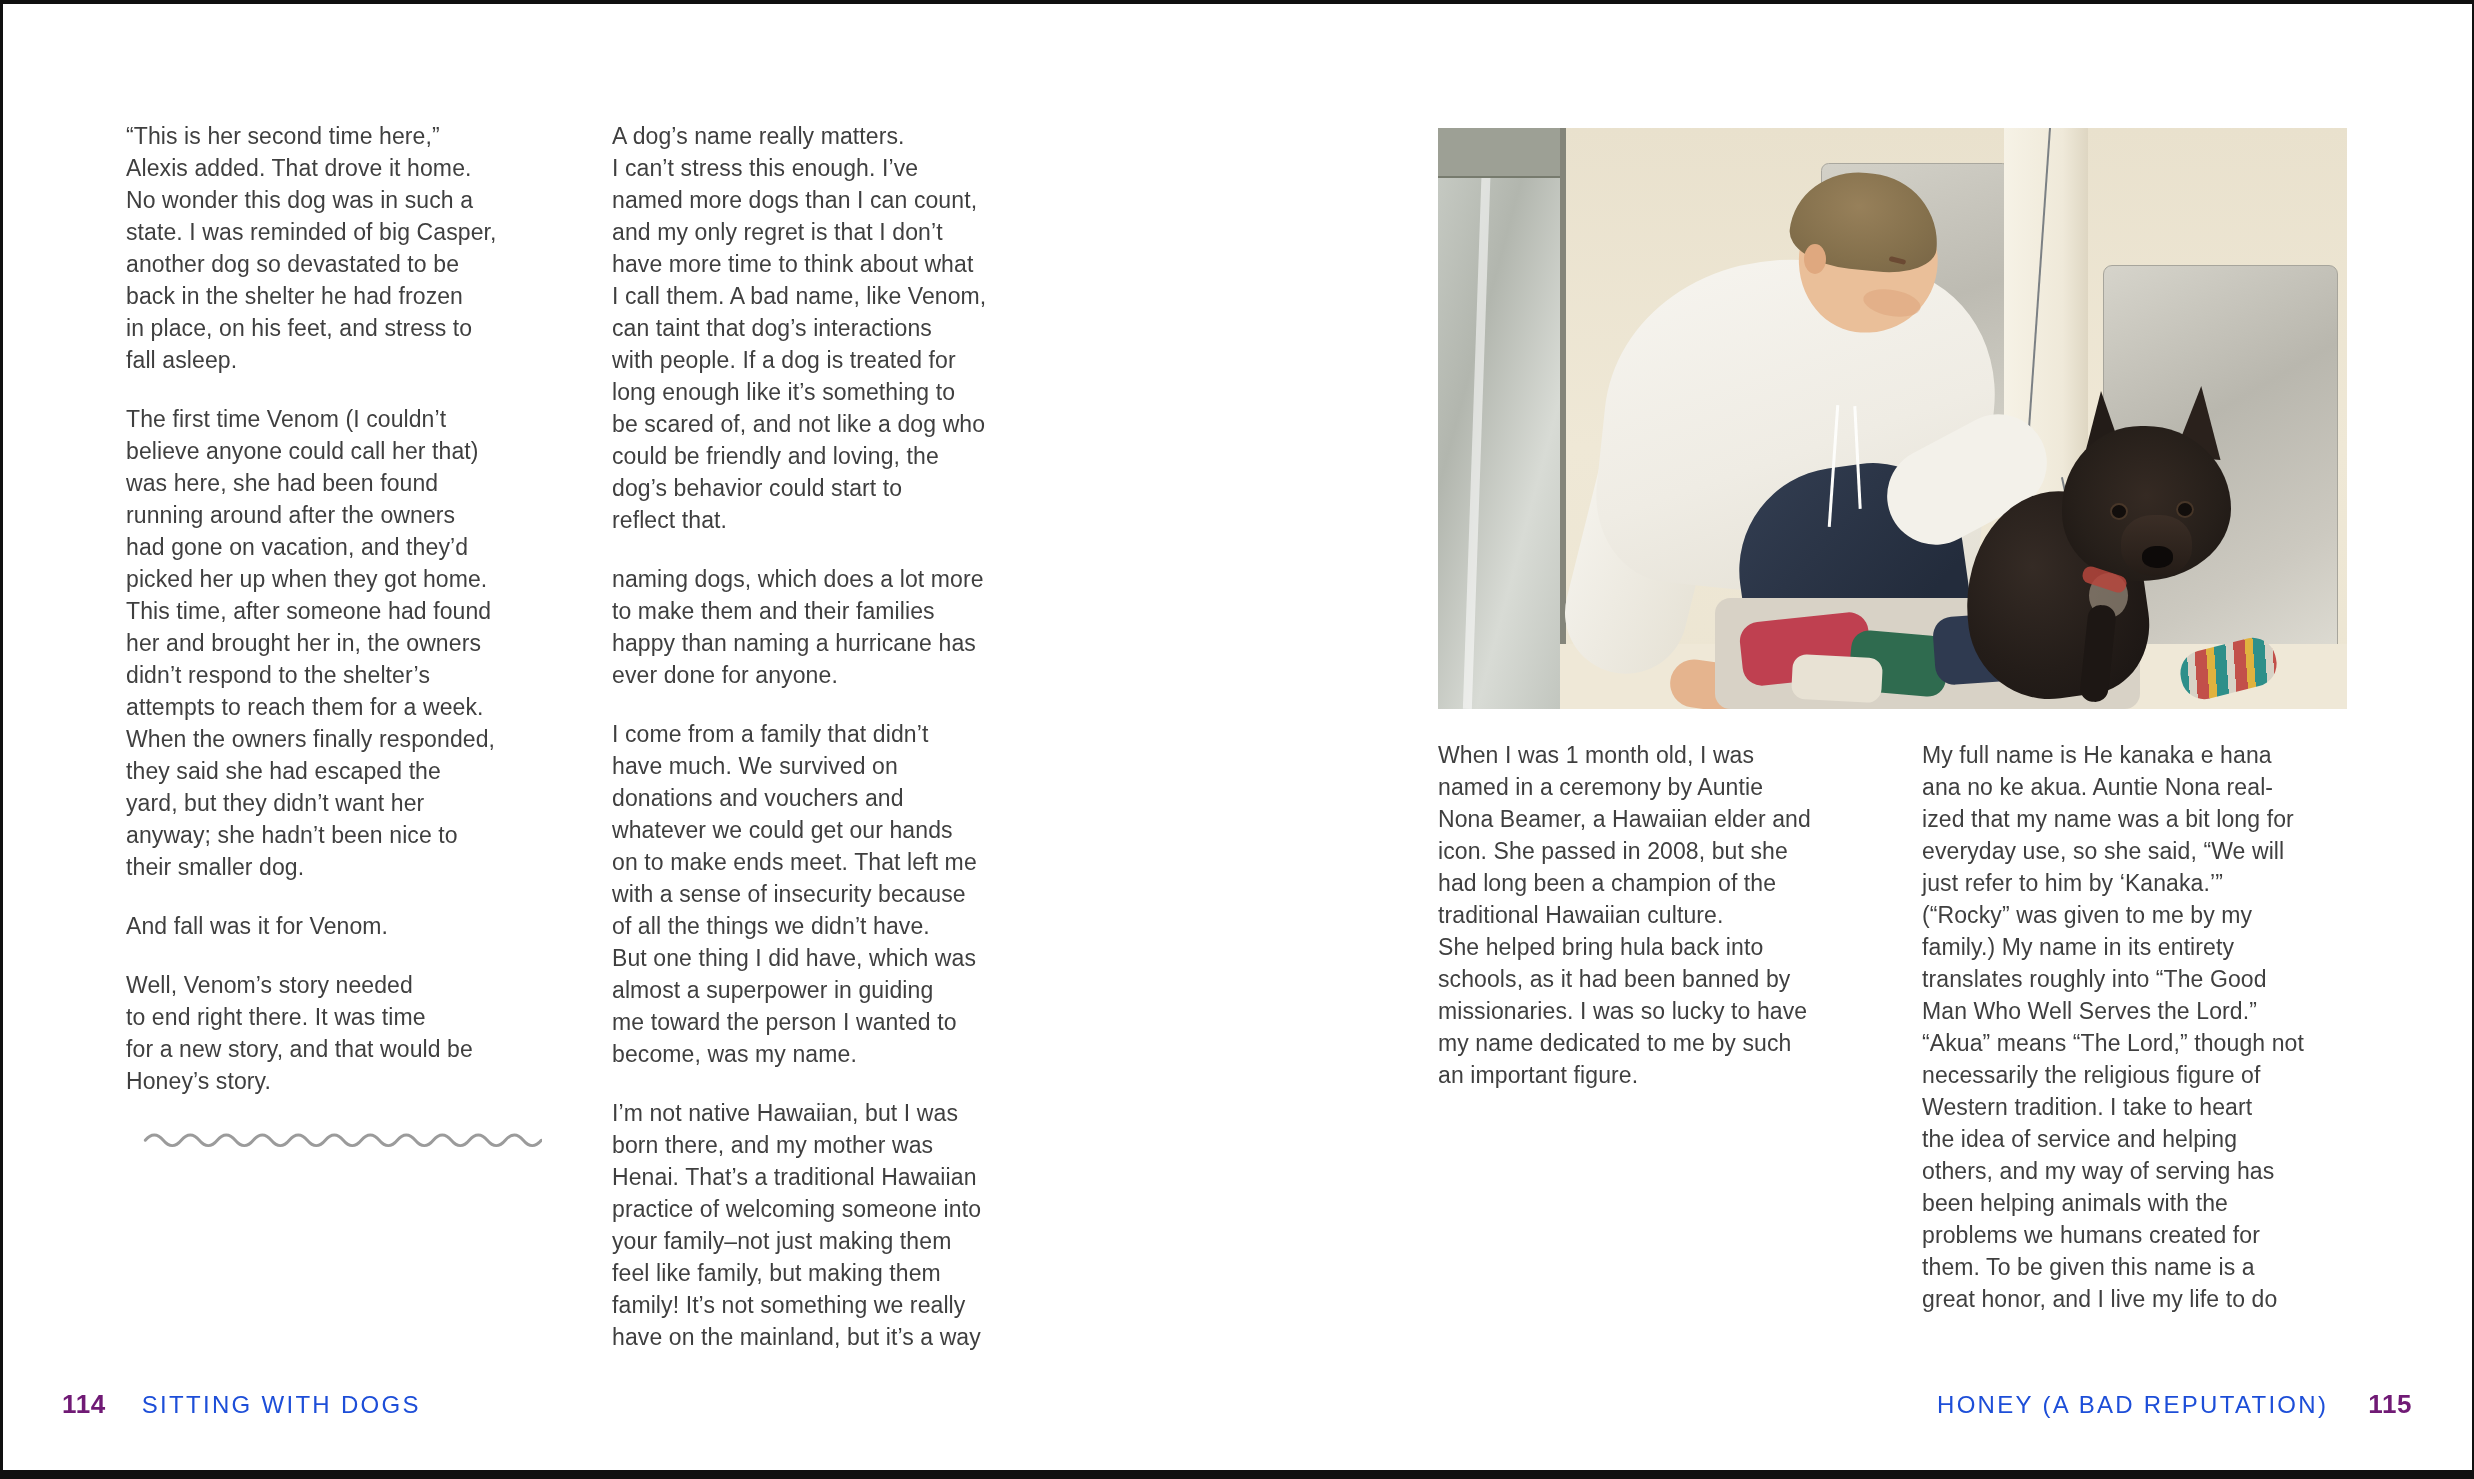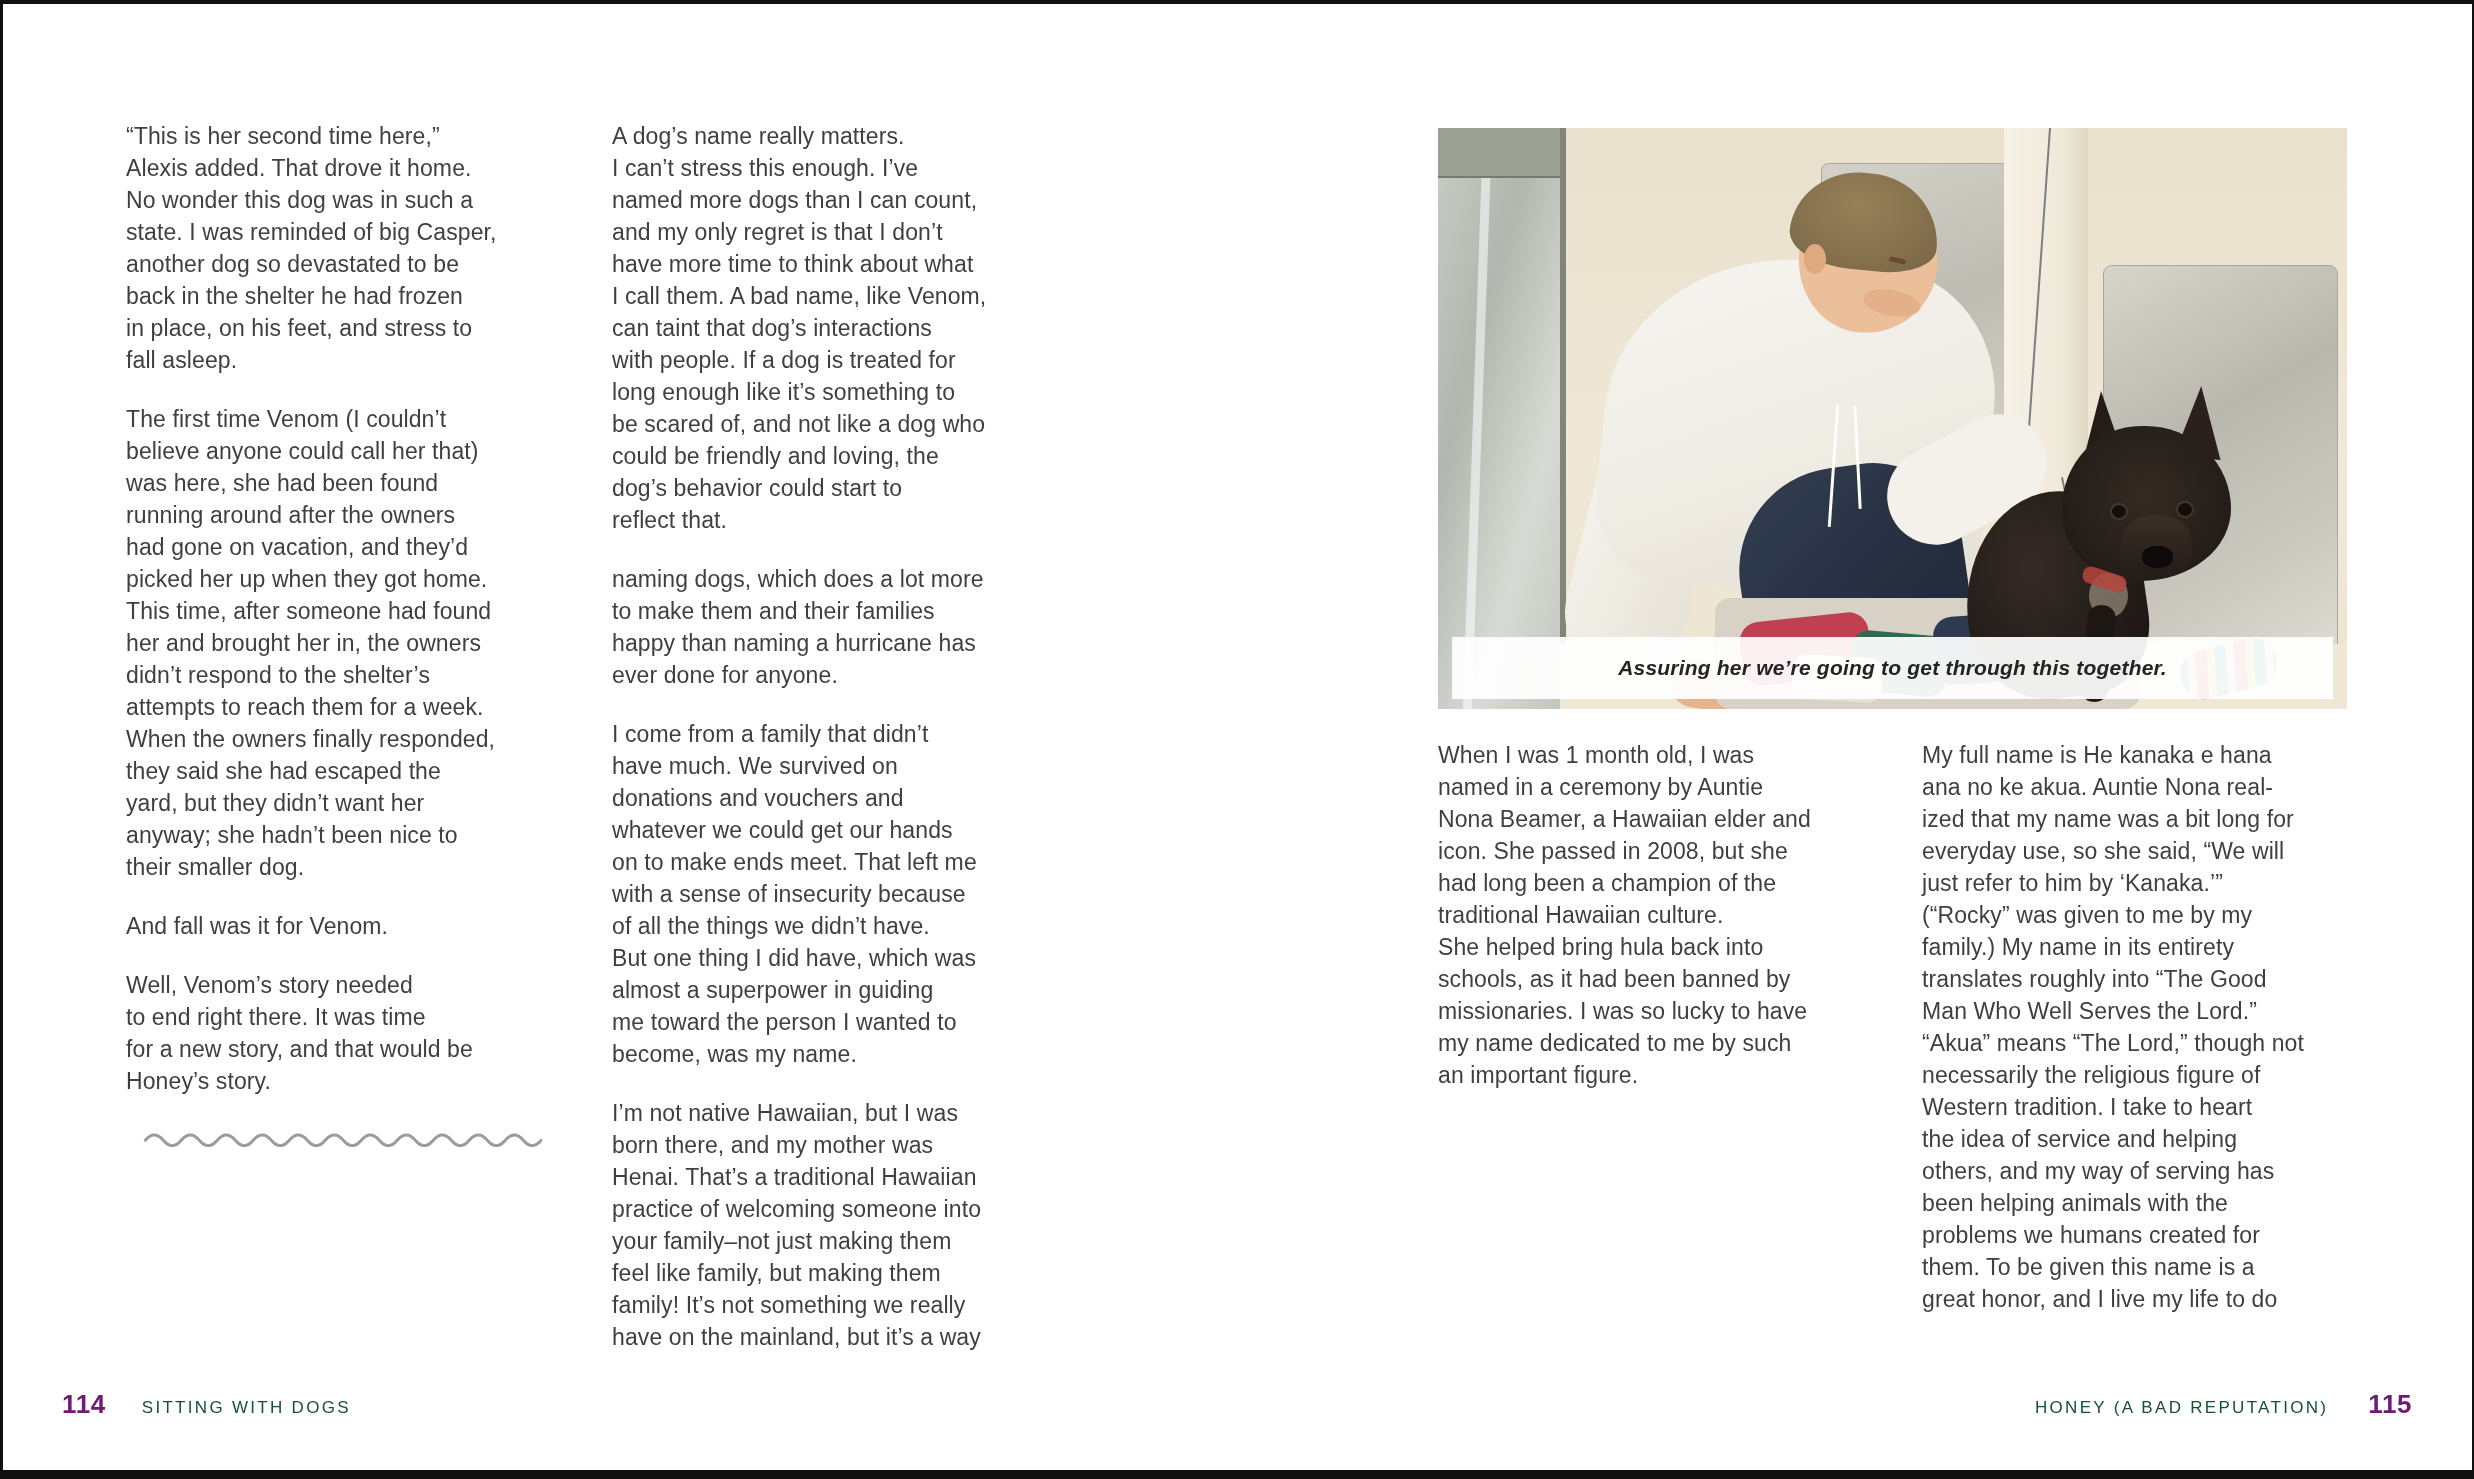--- a/index.html
+++ b/index.html
@@ -18,21 +18,21 @@
   #r-col1{left:1438px;top:739px;width:423px;}
   #r-col2{left:1922px;top:739px;width:433px;}
 
   .divider-wrap{margin:10.3px 0 35px 0;text-align:center;}
 
   
   .footer{position:absolute;top:1389px;white-space:nowrap;}
   #footer-left{left:62px;}
   #footer-right{right:63px;text-align:right;}
   .pagenum{font-weight:700;font-size:26px;color:#701a75;letter-spacing:0.6px;}
-  .foottitle{font-size:17px;color:#14532d;letter-spacing:2.3px;margin-top:21px;}
+  .foottitle{font-size:24px;color:#1d4ed8;letter-spacing:2.3px;margin-top:21px;}
   #footer-left .foottitle{margin-left:36px;}
   #footer-right .pagenum{margin-left:40px;}
 
   
   #photo{position:absolute;left:1438px;top:128px;width:909px;height:581px;overflow:hidden;
          background:linear-gradient(180deg,#e9e1cd 0%,#efe8d6 55%,#ece5d2 100%);}
   #photo *{position:absolute;}
   .ph-door{left:0;top:0;width:122px;height:581px;
            background:linear-gradient(105deg,#c8ccc5 0%,#b2b6ae 35%,#d8dbd5 70%,#c2c6bf 100%);
            border-right:6.4px solid #84857a;}
@@ -239,23 +239,20 @@
     <div class="dog-muzzle"></div>
     <div class="dog-eye-l"></div>
     <div class="dog-eye-r"></div>
     <div class="dog-nose"></div>
     <div class="dog-chest"></div>
     <div class="dog-collar"></div>
     <div class="dog-leg"></div>
 
     <div class="sock"></div>
 
-    <div class="caption-bar">
-      <span class="caption-text">Assuring her we’re going to get through this together.</span>
-    </div>
   </div>
 
   <div class="bodycol" id="r-col1">
     <div class="para">When I was 1 month old, I was
 named in a ceremony by Auntie
 Nona Beamer, a Hawaiian elder and
 icon. She passed in 2008, but she
 had long been a champion of the
 traditional Hawaiian culture.
 She helped bring hula back into

